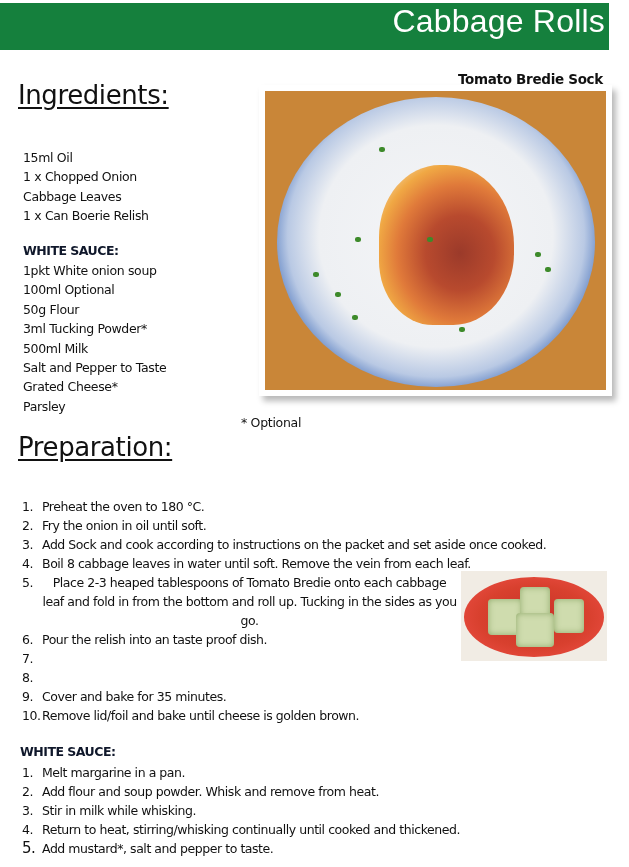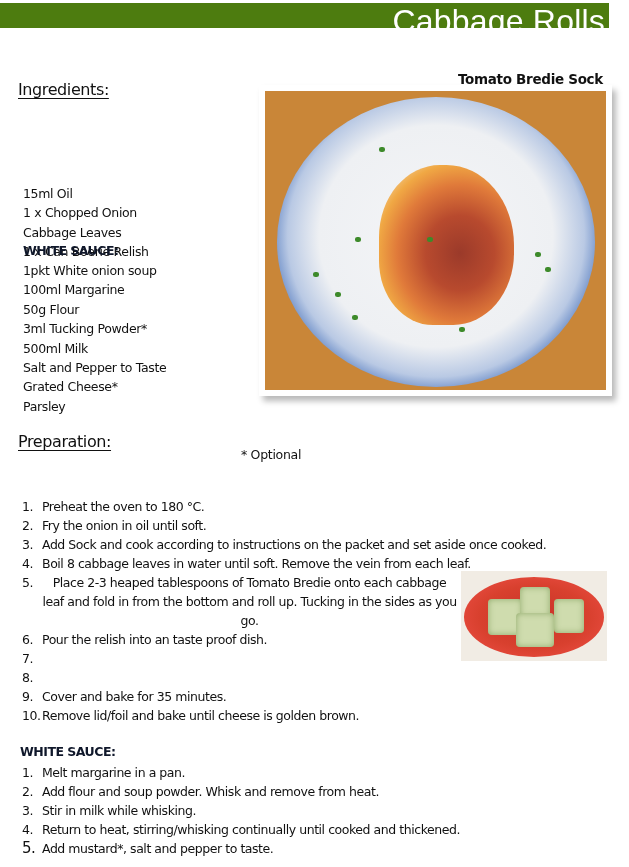--- a/index.html
+++ b/index.html
@@ -1,36 +1,36 @@
 <!DOCTYPE html>
 <html><head>
 <meta charset="utf-8">
 <style>
   html, body { margin: 0; padding: 0; background: #ffffff; }
   body {
     width: 629px; height: 867px; position: relative; overflow: hidden;
     font-family: "Liberation Sans", sans-serif; color: #111;
   }
   .title-bar {
-    position: absolute; left: 0; top: 3px; width: 609px; height: 25px;
-    background: #4d7c0f;
+    position: absolute; left: 0; top: 3px; width: 609px; height: 47px;
+    background: #15803d;
   }
   .title-text {
     position: absolute; right: 4px; top: -1px;
     font-family: "Liberation Sans", sans-serif;
     font-size: 32px; color: #ffffff; line-height: 38px; letter-spacing: 0.2px;
   }
   .subtitle {
     position: absolute; right: 26px; top: 42px;
     font-family: "DejaVu Sans", sans-serif; font-weight: bold;
     font-size: 13.5px; color: #111; letter-spacing: -0.3px; margin-top: 29px;
   }
   .section-heading {
     position: absolute; left: 18px;
-    font-family: "DejaVu Sans", sans-serif; font-size: 16px;
+    font-family: "DejaVu Sans", sans-serif; font-size: 26px;
     text-decoration: underline; text-underline-offset: 3px;
     letter-spacing: -0.4px; color: #111;
   }
   .ing-list {
     position: absolute; left: 23px; margin: 0; padding: 0; list-style: none;
     font-family: "DejaVu Sans", sans-serif; font-size: 12.5px; line-height: 19.4px;
     letter-spacing: -0.35px; color: #111;
   }
   .ing-sub-heading {
     position: absolute; left: 23px; font-family: "DejaVu Sans", sans-serif;
@@ -48,21 +48,21 @@
     position: absolute; left: 12px; top: 6px; width: 318px; height: 290px; border-radius: 50%;
     background: radial-gradient(ellipse at 50% 48%, #f4f5f7 0%, #eef0f3 52%, #b9c9e4 66%, #3b68b6 78%, #1c4aa3 88%, #264f9a 100%);
   }
   .food {
     position: absolute; left: 102px; top: 68px; width: 135px; height: 160px; border-radius: 45% 50% 45% 40%;
     background: radial-gradient(ellipse at 60% 55%, #9b3a2a 0%, #b84a2e 30%, #e07a3a 55%, #f0a844 72%, #f5e6c8 95%);
   }
   .herb { position: absolute; width: 6px; height: 5px; background: #3d8a2a; border-radius: 40%; }
   .optional-note {
     position: absolute; left: 241px; top: 415px;
-    font-family: "DejaVu Sans", sans-serif; font-size: 12.5px; letter-spacing: -0.3px; color: #111; margin-top: 32px;
+    font-family: "DejaVu Sans", sans-serif; font-size: 12.5px; letter-spacing: -0.3px; color: #111;
   }
   .steps {
     position: absolute; left: 22px; margin: 0; padding: 0; list-style: none;
     font-family: "DejaVu Sans", sans-serif; font-size: 12.5px; line-height: 19px;
     letter-spacing: -0.45px; color: #111;
   }
   .steps li { display: flex; }
   .steps .num { display: inline-block; width: 20px; flex: none; }
   .steps .txt { display: inline-block; }
   .photo-small {
@@ -79,31 +79,31 @@
 </head>
 <body>
 
 <div class="title-bar">
   <div class="title-text">Cabbage Rolls</div>
 </div>
 <div class="subtitle">Tomato Bredie Sock</div>
 
 <div class="section-heading" style="top:80px;">Ingredients:</div>
 
-<ul class="ing-list" style="top:148px;margin-top:36px;">
+<ul class="ing-list" style="top:148px;">
   <li>15ml Oil</li>
   <li>1 x Chopped Onion</li>
   <li>Cabbage Leaves</li>
   <li>1 x Can Boerie Relish</li>
 </ul>
 
 <div class="ing-sub-heading" style="top:243px;">WHITE SAUCE:</div>
 <ul class="ing-list" style="top:261px;">
   <li>1pkt White onion soup</li>
-  <li>100ml Margarine</li>
+  <li>100ml Optional</li>
   <li>50g Flour</li>
   <li>3ml Tucking Powder*</li>
   <li>500ml Milk</li>
   <li>Salt and Pepper to Taste</li>
   <li>Grated Cheese*</li>
   <li>Parsley</li>
 </ul>
 
 <div class="photo-frame">
   <div class="photo-main" title="cabbage-roll-on-blue-rimmed-plate-photo">

